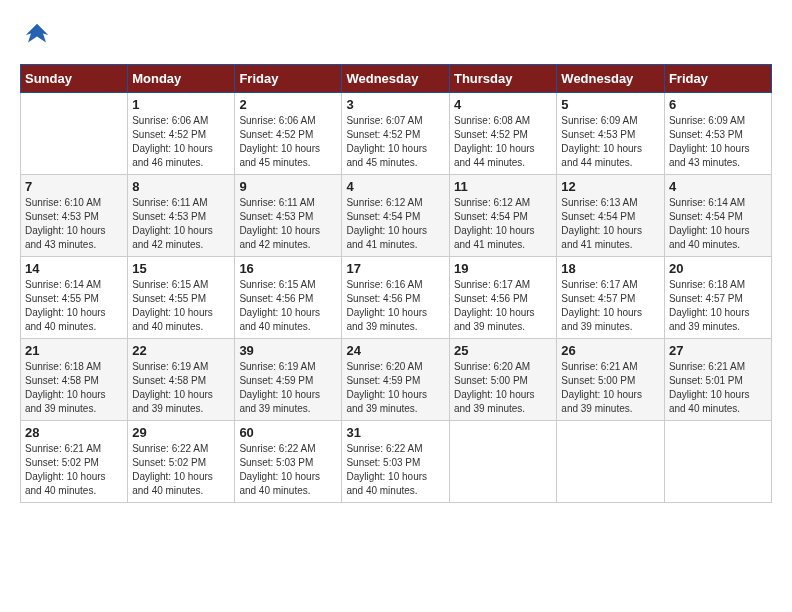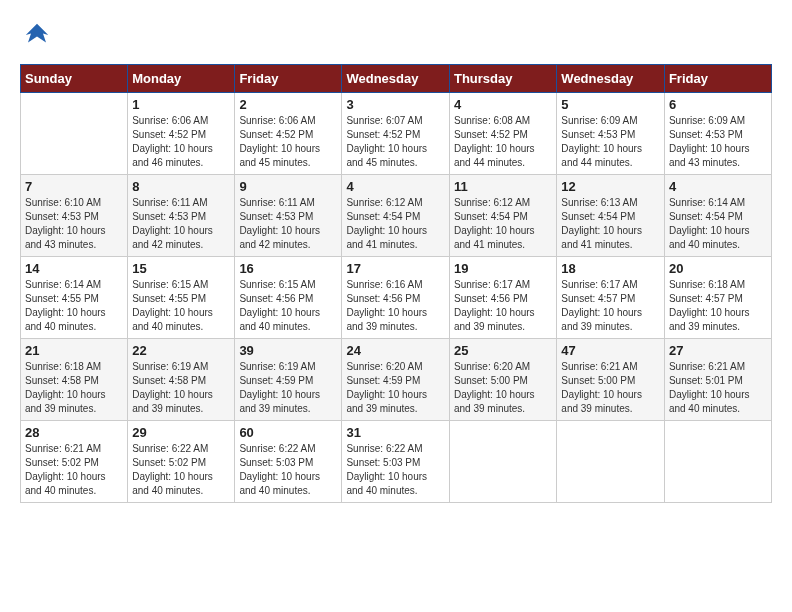--- a/index.html
+++ b/index.html
@@ -221,21 +221,21 @@
         </td>
         <td>
           <span class="day-number">24</span>
           <div class="day-info">Sunrise: 6:20 AM<br>Sunset: 4:59 PM<br>Daylight: 10 hours and 39 minutes.</div>
         </td>
         <td>
           <span class="day-number">25</span>
           <div class="day-info">Sunrise: 6:20 AM<br>Sunset: 5:00 PM<br>Daylight: 10 hours and 39 minutes.</div>
         </td>
         <td>
-          <span class="day-number">47</span>
+          <span class="day-number">26</span>
           <div class="day-info">Sunrise: 6:21 AM<br>Sunset: 5:00 PM<br>Daylight: 10 hours and 39 minutes.</div>
         </td>
         <td>
           <span class="day-number">27</span>
           <div class="day-info">Sunrise: 6:21 AM<br>Sunset: 5:01 PM<br>Daylight: 10 hours and 40 minutes.</div>
         </td>
       </tr>
       <tr>
         <td>
           <span class="day-number">28</span>

